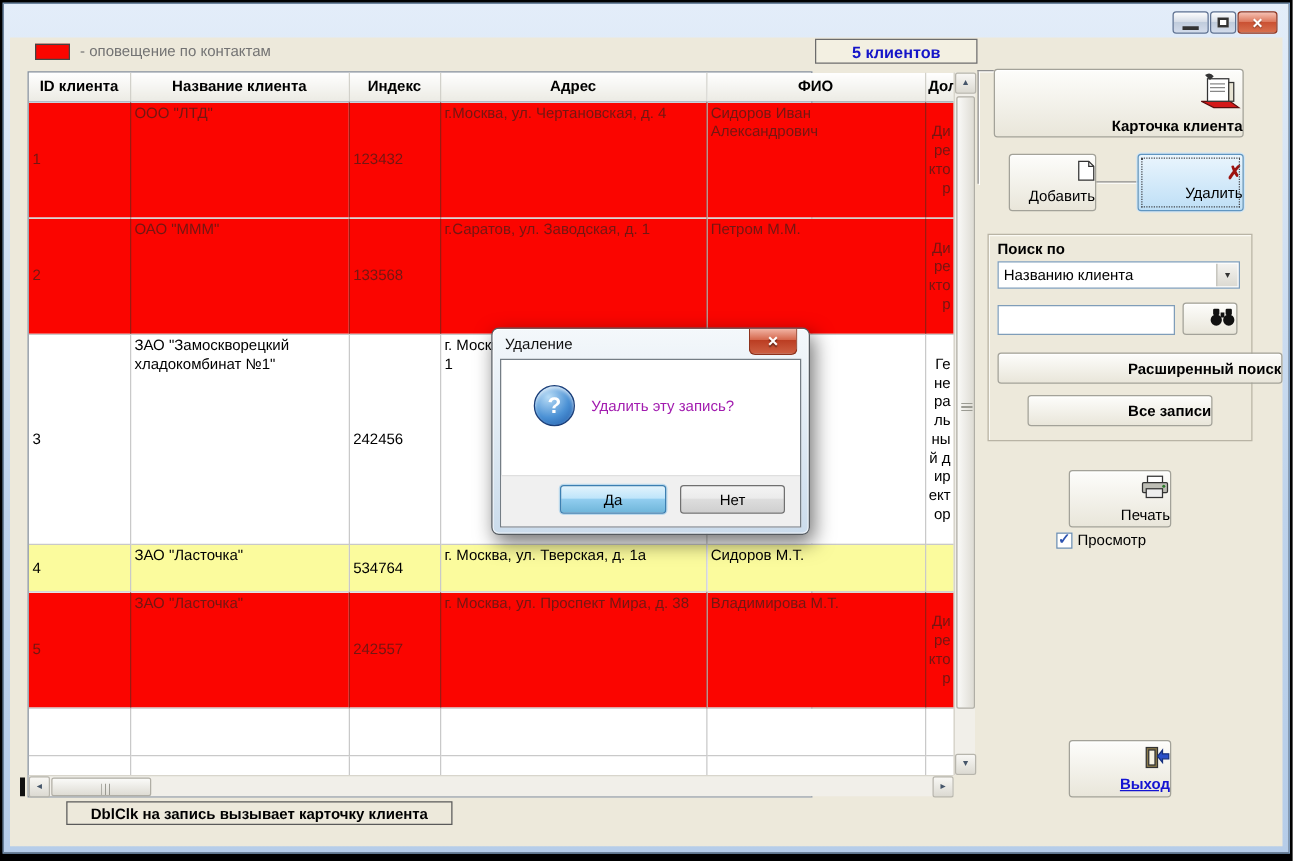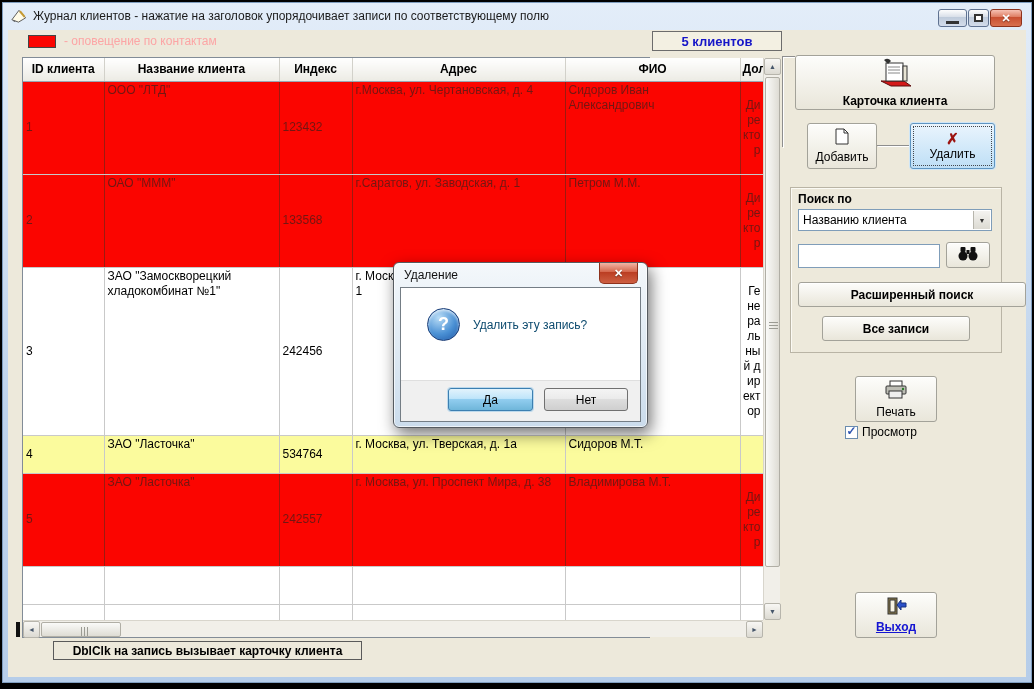--- a/index.html
+++ b/index.html
@@ -19,21 +19,21 @@
   .wc-close { left:990px; width:32px; background:linear-gradient(#f6c1b3,#dd7a5f 45%,#c94f31 46%,#d8704f);
               border-color:#8e3категории; border-color:#8e321c; color:#fff; font-weight:bold; font-size:11px;
               text-shadow:0 1px 1px rgba(0,0,0,.4); }
   .wc-min i { display:block; width:13px; height:3px; background:#333; margin-top:8px; }
   .wc-max i { display:block; width:9px; height:8px; border:2px solid #333; background:#fff; }
 
   .client { position:absolute; left:8px; top:30px; width:1018px; height:647px; background:#EDE9DB; }
 
   
   .legend-swatch { position:absolute; left:28px; top:35px; width:28px; height:13px; border:1px solid #444; }
-  .legend-label { position:absolute; left:64px; top:34px; font-size:12px; color:#fca5a5; }
+  .legend-label { position:absolute; left:64px; top:34px; font-size:12px; color:#737373; }
   .counter { position:absolute; left:652px; top:31px; width:130px; height:20px; border:1px solid #6c6c6c;
              background:#f3f0e2; display:flex; align-items:center; justify-content:center;
              font-size:13px; font-weight:bold; color:#1515c8; }
 
   
   .table-wrap { position:absolute; left:22px; top:57px; width:628px; height:581px;
                 background:#fff; border:1px solid #828c97; }
   .grid-clip { position:absolute; left:0; top:0; width:740px; height:562px; overflow:hidden; }
   table { border-collapse:collapse; table-layout:fixed; width:740px; }
   th { height:23px; background:linear-gradient(#ffffff,#ecebe4); font-size:12px; font-weight:bold;
@@ -67,21 +67,21 @@
   .sb-corner { position:absolute; left:740px; top:562px; width:17px; height:17px; background:#EDE9DB; }
   .edge-marker { position:absolute; left:16px; top:622px; width:4px; height:15px; background:#111; }
 
   
   .status-box { position:absolute; left:53px; top:641px; width:309px; height:19px; border:1px solid #5a5a5a;
                 display:flex; align-items:center; justify-content:center; font-size:12px; font-weight:bold; }
 
   
   .btn3d { position:absolute; background:linear-gradient(#fdfdfb,#e9e6da); border:1px solid #a3a299;
            border-radius:3px; box-shadow:inset 0 1px 0 #fff; display:flex; flex-direction:column;
-           align-items:center; justify-content:center; font-size:12px; color:#000; }
+           align-items:flex-end; justify-content:center; font-size:12px; color:#000; }
   .bevel { position:absolute; background:#8e8e8e; box-shadow:1px 1px 0 #fff; }
   .card-btn { left:795px; top:55px; width:200px; height:55px; font-weight:bold; gap:3px; }
   .add-btn { left:807px; top:123px; width:70px; height:46px; gap:2px; }
   .del-btn { left:910px; top:123px; width:85px; height:46px; gap:1px;
              background:linear-gradient(#eaf5fd,#bedff6); border:1px solid #5f95c1;
              outline:1px dotted #44474c; outline-offset:-4px; box-shadow:0 0 0 1px #cfe6f7; }
   .del-x { color:#9c1310; font-weight:bold; font-size:15px; line-height:14px; }
 
   .groupbox { position:absolute; left:790px; top:187px; width:212px; height:166px;
               border:1px solid #b9b4a5; box-shadow:inset 1px 1px 0 #fbfaf4; }
@@ -118,47 +118,37 @@
                color:#fff; font-weight:bold; font-size:11px; display:flex; align-items:center;
                justify-content:center; text-shadow:0 1px 1px rgba(0,0,0,.45); }
   .dlg-client { position:absolute; left:6px; top:24px; width:241px; height:135px;
                 background:#fff; border:1px solid #747d85; }
   .dlg-msg-row { position:absolute; left:0; top:0; right:0; height:94px; }
   .q-icon { position:absolute; left:26px; top:20px; width:33px; height:33px; border-radius:50%;
             background:radial-gradient(circle at 35% 28%, #b8dcf6, #4a90d4 55%, #1d55a4);
             border:1px solid #1b3e78; color:#fff; font-weight:bold; font-size:18px;
             display:flex; align-items:center; justify-content:center;
             box-shadow:inset 0 2px 3px rgba(255,255,255,.7); }
-  .dlg-msg { position:absolute; left:72px; top:30px; font-size:12px; color:#0c4a6e; }
+  .dlg-msg { position:absolute; left:72px; top:30px; font-size:12px; color:#a21caf; }
   .dlg-footer { position:absolute; left:0; bottom:0; right:0; height:41px; background:#f0f0f0;
                 border-top:1px solid #dfdfdf; }
   .dlg-btn { position:absolute; top:7px; height:23px; font-size:12px; border-radius:3px;
              display:flex; align-items:center; justify-content:center; }
   .dlg-yes { left:47px; width:85px; border:1px solid #3c7fb1;
              background:linear-gradient(#e2f3fc,#bfe5fa 45%,#91cdef 50%,#6fb6da);
              box-shadow:0 0 0 1px #bcd9ec; }
   .dlg-no { left:143px; width:84px; border:1px solid #707070;
             background:linear-gradient(#f4f4f4,#ebebeb 45%,#dddddd 50%,#cfcfcf); }
 </style>
 </head>
 <body>
 
 <div class="screen">
 
   <div class="win"></div>
-  <div class="titlebar">
-    <span class="app-ic">
-      <svg width="17" height="16" viewBox="0 0 18 16">
-          <path d="M2 12 L9 14.5 L16.5 10 L9.5 2 Z" fill="#fffbe8" stroke="#555"></path>
-          <path d="M10.5 3 l5 6" stroke="#c59a33" stroke-width="2.2"></path>
-          <path d="M3 12.5 l3 .8 -1.6 1 z" fill="#555"></path>
-        </svg>
-    </span>
-    <span>Журнал клиентов - нажатие на заголовок упорядочивает записи по соответствующему полю</span>
-  </div>
   <div class="wc wc-min">
       <i></i>
     </div>
   <div class="wc wc-max">
       <i></i>
     </div>
   <div class="wc wc-close">✕</div>
 
   <div class="client"></div>
 

